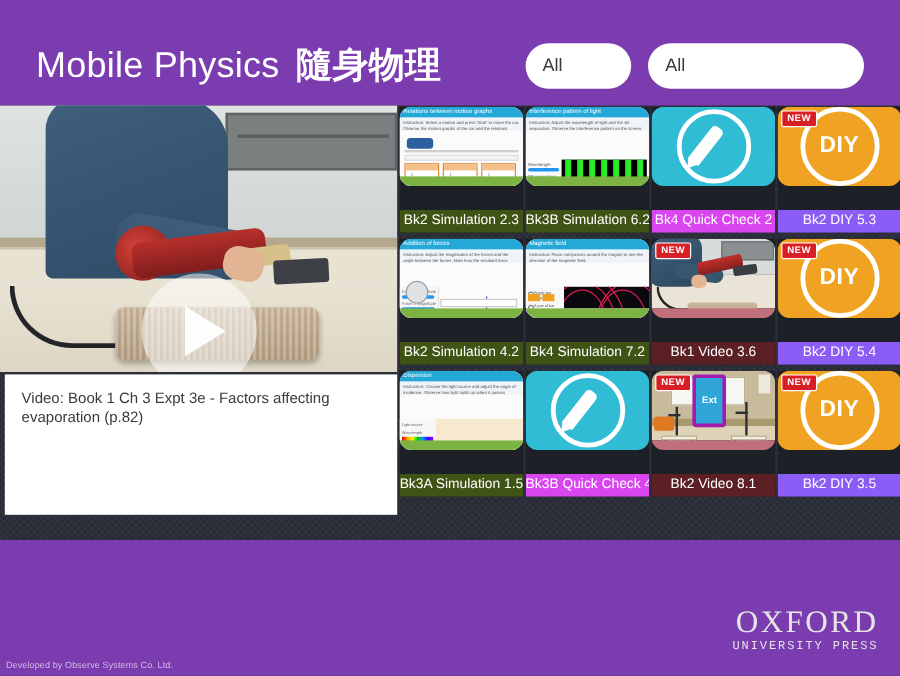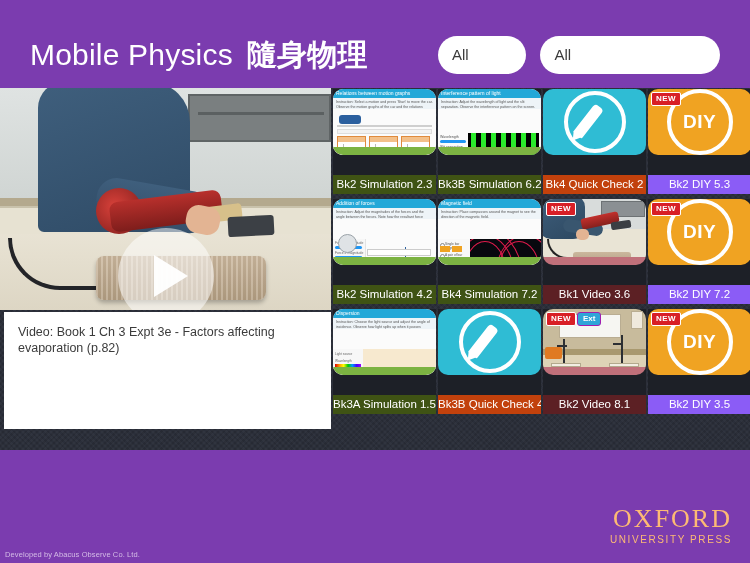--- a/index.html
+++ b/index.html
@@ -104,34 +104,34 @@
     position:absolute;width:103px;height:105px;overflow:hidden;
     background:#1d2027;
   }
   .tile .thumb{position:absolute;left:0;top:0;width:103px;height:66px;overflow:hidden;border-radius:10px;}
   .tile .label{
     position:absolute;left:0;bottom:0;width:103px;height:19px;
     line-height:19px;color:#ffffff;font-size:11.5px;
     white-space:nowrap;overflow:hidden;text-align:center;
   }
   .lbl-green{background:#3f5314;}
-  .lbl-teal{background:#c2410c;}
+  .lbl-teal{background:#d946ef;}
   .lbl-brown{background:#8b5cf6;}
   .lbl-maroon{background:#5c2024;}
 
   .badge-new{
     position:absolute;left:3px;top:3px;z-index:5;
     background:#d81f26;color:#fff;font-size:8px;font-weight:bold;
     letter-spacing:.4px;padding:1px 4px;border:1px solid #ffffff;border-radius:2px;
     line-height:10px;
   }
   .badge-ext{
     position:absolute;left:34px;top:3px;z-index:5;
     background:#2fa5d8;color:#fff;font-size:8px;font-weight:bold;
-    padding:1px 5px;border:1px solid #a21caf;border-radius:3px;line-height:10px;
+    padding:14px 5px;border:3px solid #a21caf;border-radius:3px;line-height:10px;
   }
 
   
   .sim{position:absolute;inset:0;background:#ffffff;}
   .sim-bar{position:absolute;left:0;top:0;width:100%;height:9px;background:#23a8d8;color:#fff;font-size:5px;line-height:9px;padding-left:3px;box-sizing:border-box;overflow:hidden;white-space:nowrap;}
   .sim-instr{position:absolute;left:0;top:9px;width:100%;height:11px;background:#eef4f8;font-size:3.6px;line-height:5px;padding:2px 3px;box-sizing:border-box;color:#555;overflow:hidden;}
   .sim-body{position:absolute;left:0;top:20px;right:0;bottom:0;background:#fbfbfb;}
   .sim-foot{position:absolute;left:0;bottom:0;width:100%;height:8px;background:#7cb342;}
 
   
@@ -226,23 +226,23 @@
   .v81-strip{position:absolute;left:0;top:40px;width:100%;height:6px;background:#a9996f;}
   .v81-bench{position:absolute;width:30px;height:20px;}
   .v81-bench .top{position:absolute;left:0;top:0;width:30px;height:4px;background:#f2eee2;border:1px solid #b3a98d;box-sizing:border-box;}
   .v81-bench .leg{position:absolute;top:4px;width:3px;height:16px;background:#6b4a2c;}
   .v81-stand{position:absolute;width:2px;height:30px;background:#2c2f33;}
   .v81-box{position:absolute;left:2px;top:38px;width:17px;height:12px;background:#e07a22;border-radius:2px;}
   .v81-clamp{position:absolute;width:10px;height:2px;background:#2c2f33;}
 
   
   .footer{position:absolute;left:0;top:450px;width:750px;height:113px;background:#7B3CAF;}
-  .oup{position:absolute;right:18px;top:56px;text-align:right;color:#fdba74;}
+  .oup{position:absolute;right:18px;top:56px;text-align:right;color:#e5e5e5;}
   .oup .o1{font-family:"Liberation Serif","DejaVu Serif",serif;font-size:26px;letter-spacing:2px;line-height:26px;}
-  .oup .o2{font-family:Liberation Sans, sans-serif;font-size:10px;letter-spacing:1.6px;line-height:14px;margin-top:1px;margin-left:41px;}
+  .oup .o2{font-family:Liberation Mono, monospace;font-size:10px;letter-spacing:1.6px;line-height:14px;margin-top:1px;margin-left:41px;}
   .credit{position:absolute;left:5px;bottom:4px;color:#d4bbe6;font-size:7.5px;letter-spacing:.1px;}
 </style>
 </head>
 <body>
 
 <div class="app">
 
   <div class="header">
     <div class="brand">
       <span>Mobile Physics</span><span class="cjk">隨身物理</span>
@@ -433,21 +433,21 @@
         <div class="label lbl-maroon">Bk1 Video 3.6</div>
       </div>
 
       <div class="tile" style="left:315px;top:110px">
         <div class="badge-new">NEW</div>
         <div class="thumb">
           <div class="diy">
             <div class="diy-ring">DIY</div>
           </div>
         </div>
-        <div class="label lbl-brown">Bk2 DIY 7.2</div>
+        <div class="label lbl-brown">Bk2 DIY 5.4</div>
       </div>
 
       <div class="tile" style="left:0;top:220px">
         <div class="thumb">
           <div class="sim">
             <div class="sim-bar">Dispersion</div>
             <div class="sim-instr">Instruction: Choose the light source and adjust the angle of incidence. Observe how light splits up when it passes through the prism.</div>
             <div class="sim-body">
               <div class="dp-left">
                 <span class="lab">Light source</span>
@@ -520,16 +520,16 @@
       </div>
 
     </div>
   </div>
 
   <div class="footer">
     <div class="oup">
       <div class="o1">OXFORD</div>
       <div class="o2">UNIVERSITY PRESS</div>
     </div>
-    <div class="credit">Developed by Abacus Observe Co. Ltd.</div>
+    <div class="credit">Developed by Observe Systems Co. Ltd.</div>
   </div>
 
 </div>
 
 </body></html>

